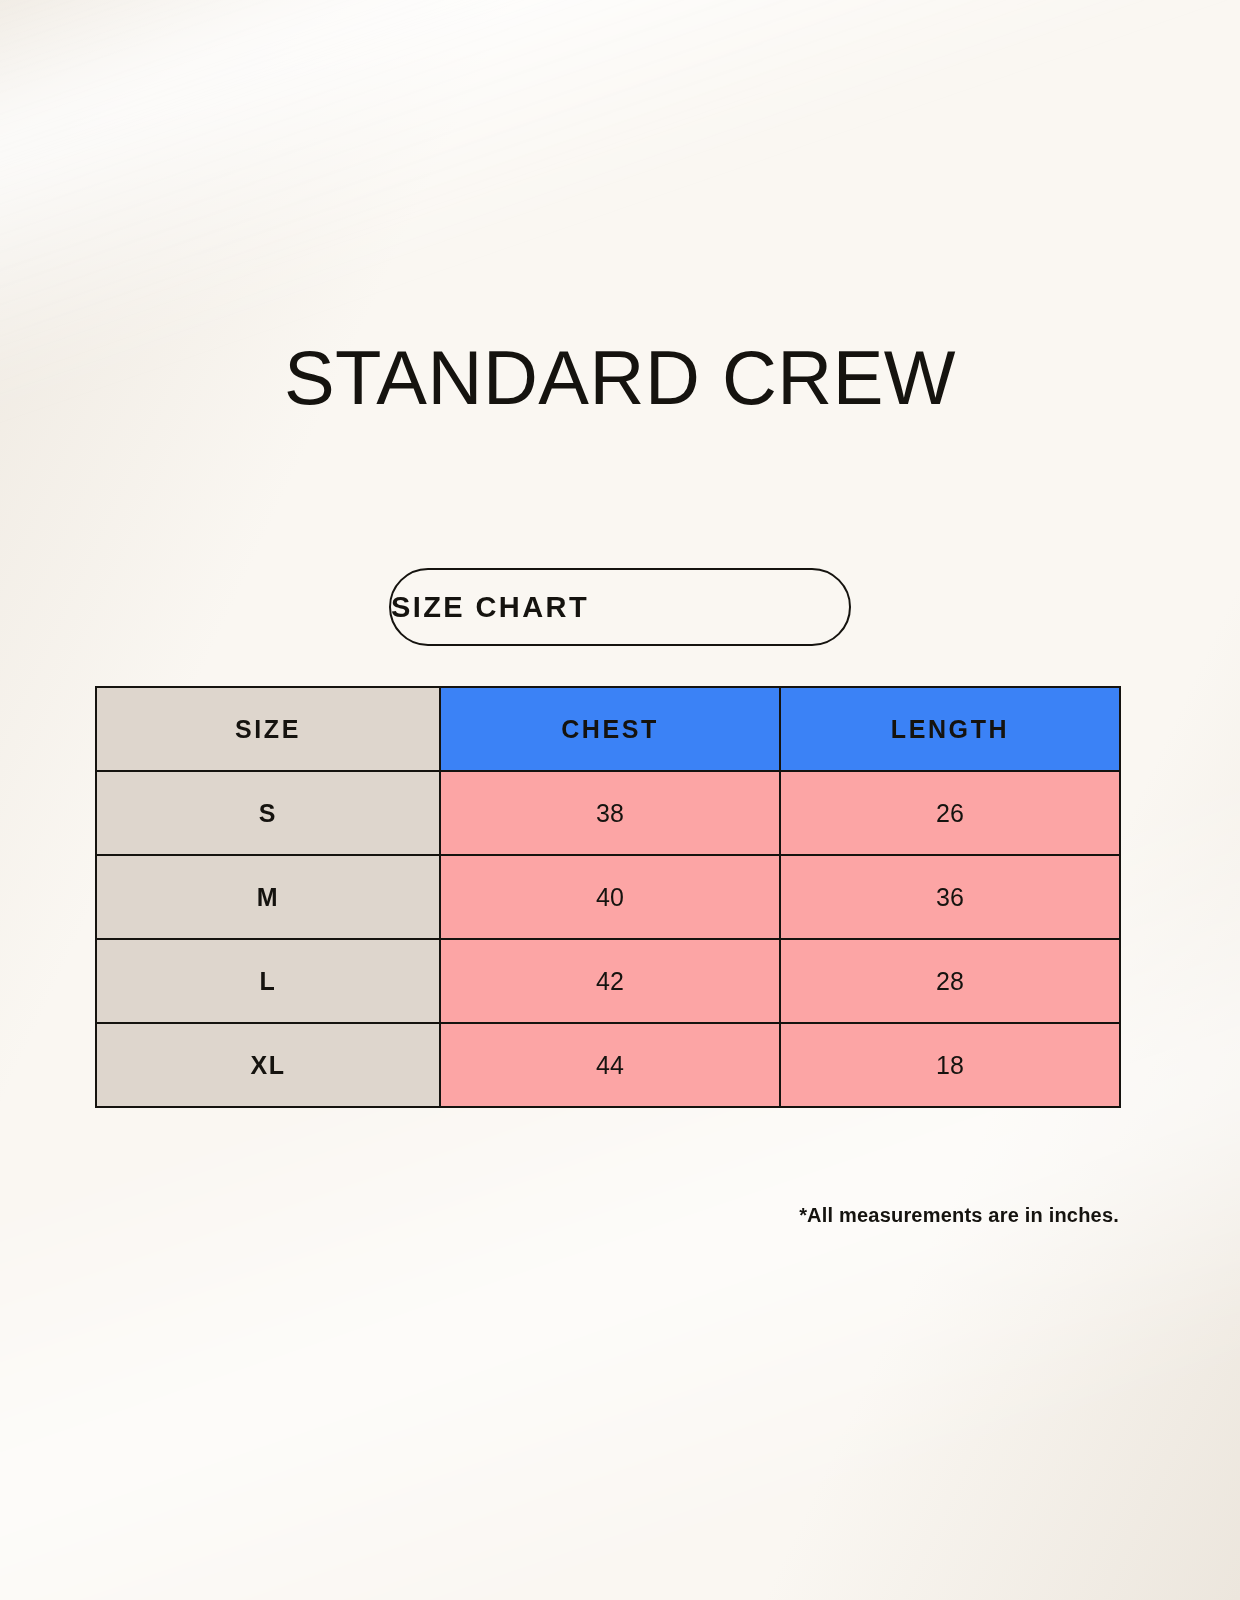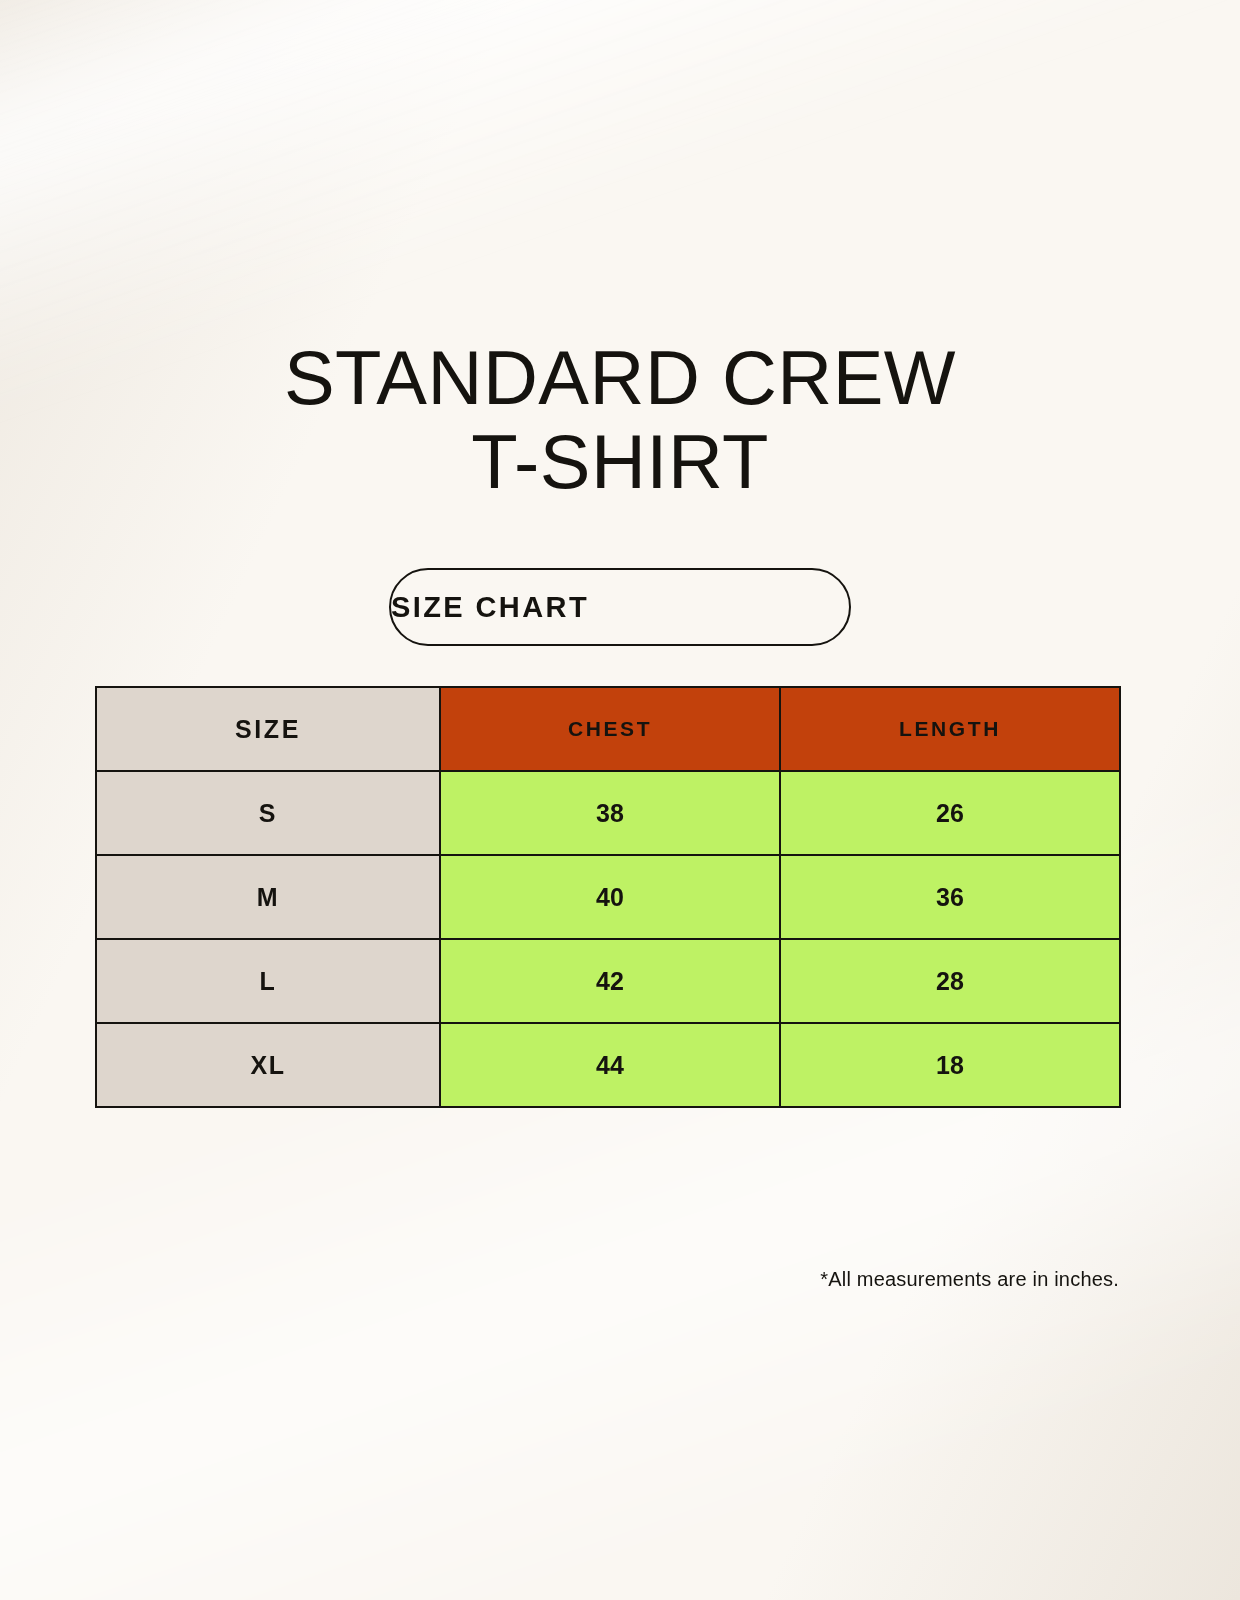--- a/index.html
+++ b/index.html
@@ -121,63 +121,62 @@
   col.c-length { width: 340px; }
 
   th.h-size {
     background: #ded6cd;
     font-size: 25px;
     font-weight: 700;
     letter-spacing: 2.6px;
     color: #15130f;
   }
   th.h-meas {
-    background: #c2410c;
-    font-size: 21px;
+    background: #3b82f6;
+    font-size: 25px;
     font-weight: 700;
     letter-spacing: 2.6px;
     color: #15130f;
   }
   td.size-cell {
     background: #ded6cd;
     font-size: 25px;
     font-weight: 700;
     letter-spacing: 1.6px;
     color: #15130f;
   }
   td.val-cell {
-    background: #bef264;
-    font-size: 25px;
-    font-weight: 700;
+    background: #fca5a5;
+    font-size: 25px;
+    font-weight: 400;
     color: #15130f;
   }
 
   .footnote {
     position: absolute;
-    top: 1268px;
+    top: 1204px;
     left: 95px;
     width: 1024px;
     text-align: right;
     font-size: 20px;
-    font-weight: 400;
+    font-weight: 700;
     letter-spacing: 0.2px;
     color: #15130f;
   }
 </style>
 </head>
 <body>
 
 <div class="bg-shade"></div>
 <div class="bg-wash"></div>
 
 <div class="page">
 
   <div class="title-block">
     <div class="title-line">STANDARD CREW</div>
-    <div class="title-line">T-SHIRT</div>
   </div>
 
   <div class="pill">
     <span class="pill-label">SIZE CHART</span>
   </div>
 
   <div class="table-wrap">
     <table class="size-chart">
       <colgroup>
         <col class="c-size">

